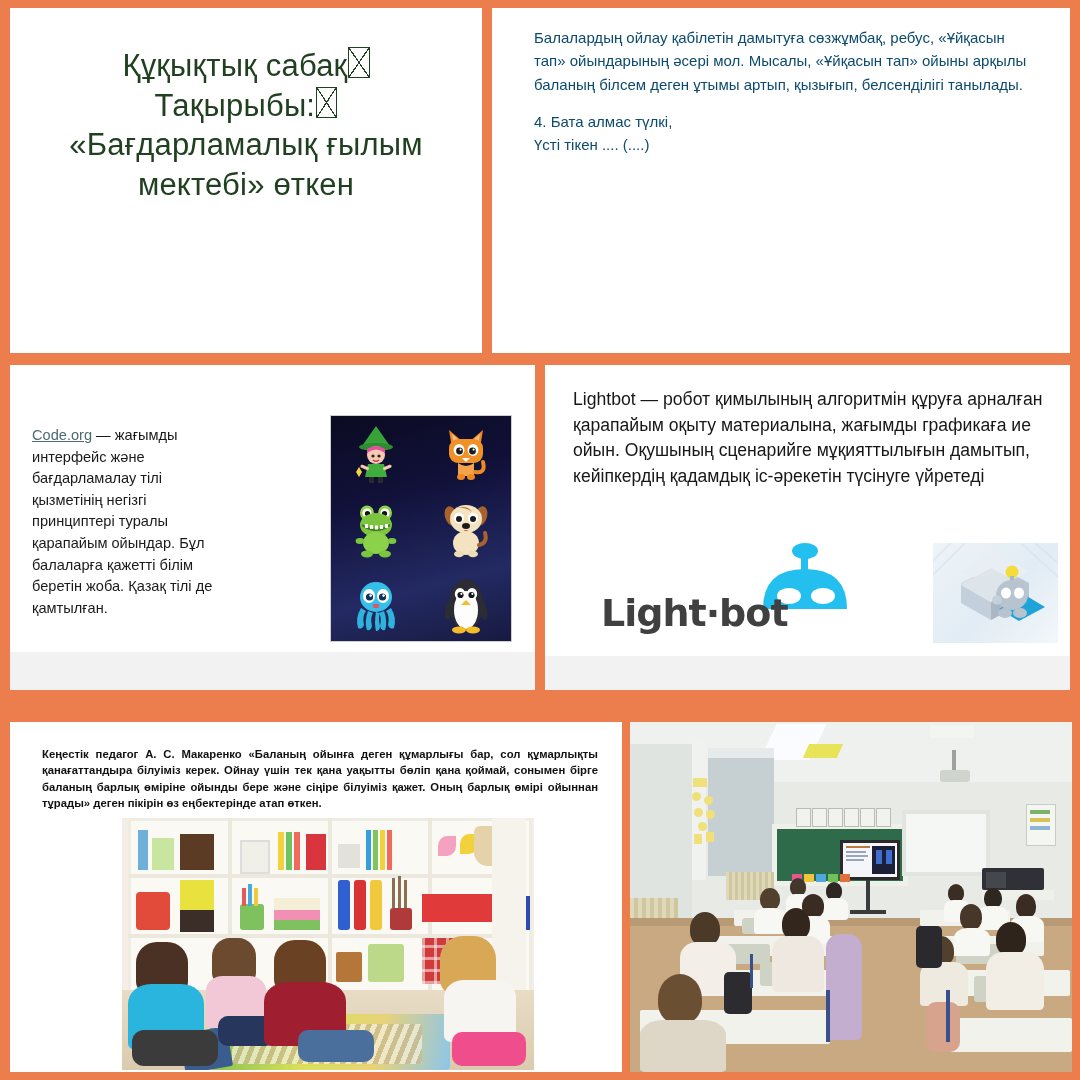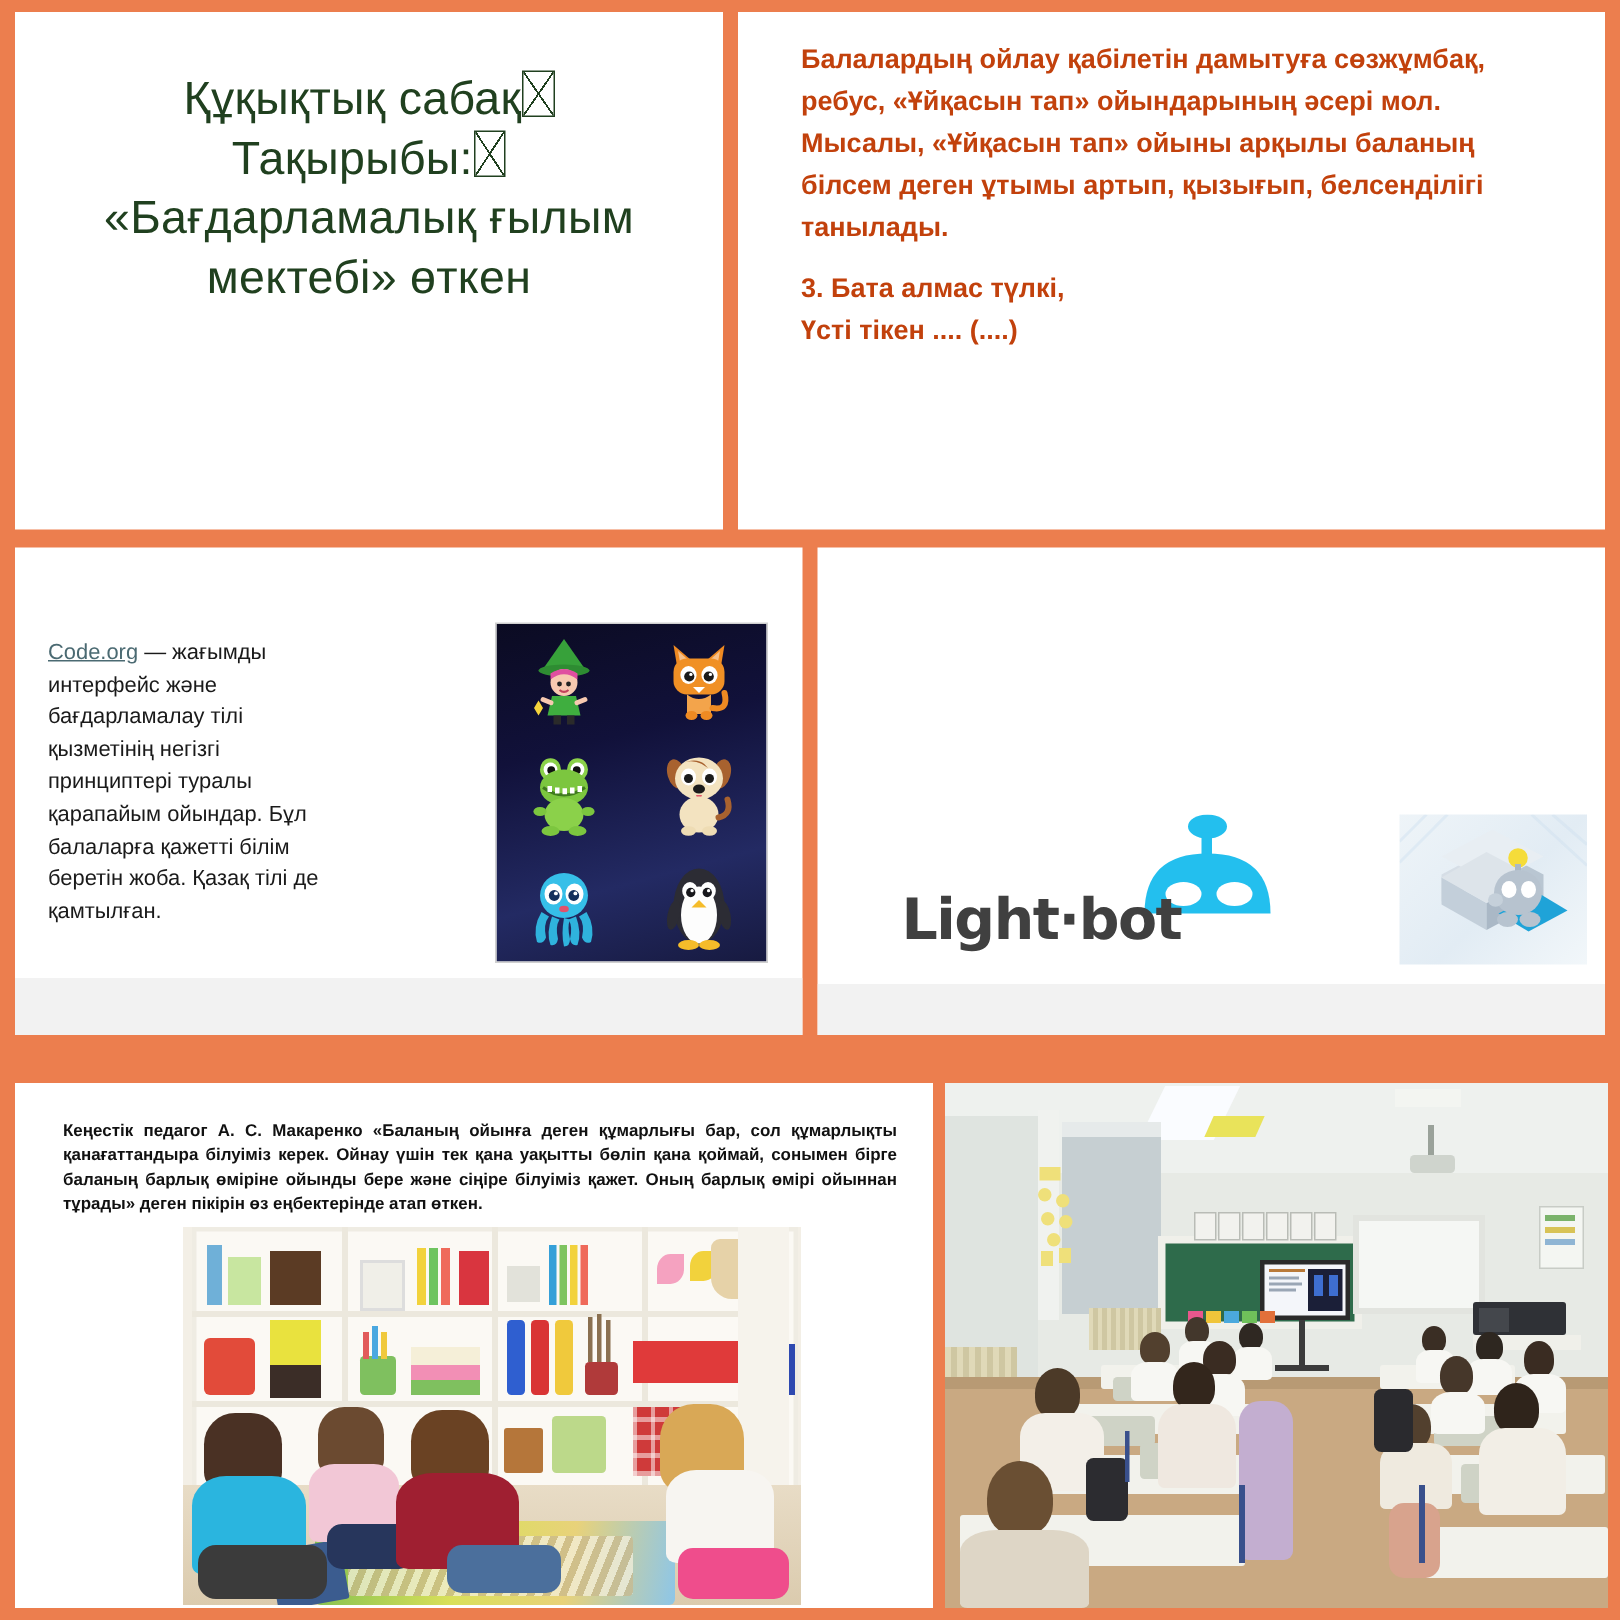--- a/index.html
+++ b/index.html
@@ -46,24 +46,23 @@
     background:linear-gradient(to bottom right,transparent calc(50% - .6px),#20401f calc(50% - .6px),#20401f calc(50% + .6px),transparent calc(50% + .6px));
   }
   .tofu:after{
     background:linear-gradient(to bottom left,transparent calc(50% - .6px),#20401f calc(50% - .6px),#20401f calc(50% + .6px),transparent calc(50% + .6px));
   }
 
   
   #slide-riddles{left:492px;top:8px;width:578px;height:345px;}
   #slide-riddles .body{
     position:absolute;left:42px;top:18px;right:30px;
-    color:#c2410c;
-    font-size:18px;
+    color:#0c4a6e;
+    font-size:15px;
     line-height:1.55;
-    font-weight:bold;
   }
   #slide-riddles .intro{margin:0 0 14px 0;}
   #slide-riddles .riddle{margin:0 0 13px 0;white-space:pre-line;}
 
   
   #slide-codeorg{left:10px;top:365px;width:525px;height:325px;}
   #slide-codeorg .txt{
     position:absolute;left:22px;top:60px;width:195px;
     color:#1a1a1a;font-size:14.6px;line-height:1.48;
   }
@@ -151,21 +150,21 @@
   <div class="slide" id="slide-title">
     <div class="title-text"><span>Құқықтық сабақ</span><span class="tofu"></span>
 <span>Тақырыбы:</span><span class="tofu"></span>
 <span>«Бағдарламалық ғылым</span>
 <span>мектебі» өткен</span></div>
   </div>
 
   <div class="slide" id="slide-riddles">
     <div class="body">
       <p class="intro">Балалардың ойлау қабілетін дамытуға сөзжұмбақ, ребус, «Ұйқасын тап» ойындарының әсері мол. Мысалы, «Ұйқасын тап» ойыны арқылы баланың білсем деген ұтымы артып, қызығып, белсенділігі танылады.</p>
-      <p class="riddle">3. Бата алмас түлкі,
+      <p class="riddle">4. Бата алмас түлкі,
 Үсті тікен .... (....)</p>
     </div>
   </div>
 
   <div class="slide" id="slide-codeorg">
     <div class="txt"><a class="link" href="#">Code.org</a><span> — жағымды интерфейс және бағдарламалау тілі қызметінің негізгі принциптері туралы қарапайым ойындар. Бұл балаларға қажетті білім беретін жоба. Қазақ тілі де қамтылған.</span></div>
 
     <div class="chargrid">
 
       <div class="cell">
@@ -287,20 +286,21 @@
           <ellipse cx="21" cy="58" rx="7" ry="3.4" fill="#f5bc2a"></ellipse>
             <ellipse cx="35" cy="58" rx="7" ry="3.4" fill="#f5bc2a"></ellipse>
         </svg>
       </div>
     </div>
 
     <div class="footer-band"></div>
   </div>
 
   <div class="slide" id="slide-lightbot">
+    <div class="txt">Lightbot — робот қимылының алгоритмін құруға арналған қарапайым оқыту материалына, жағымды графикаға ие ойын. Оқушының сценарийге мұқияттылығын дамытып, кейіпкердің қадамдық іс-әрекетін түсінуге үйретеді</div>
 
     <div class="lb-logo">
       <svg class="lb-robot" viewBox="0 0 120 70">
         <ellipse cx="60" cy="8" rx="13" ry="8" fill="#23bfee"></ellipse>
         <rect x="56" y="12" width="7" height="16" fill="#23bfee"></rect>
         <path d="M18 66 q0 -40 42 -40 q42 0 42 40 z" fill="#23bfee"></path>
         <ellipse cx="44" cy="53" rx="12" ry="8" fill="#ffffff"></ellipse>
         <ellipse cx="78" cy="53" rx="12" ry="8" fill="#ffffff"></ellipse>
       </svg>
       <div class="lb-word">Light·bot</div>

